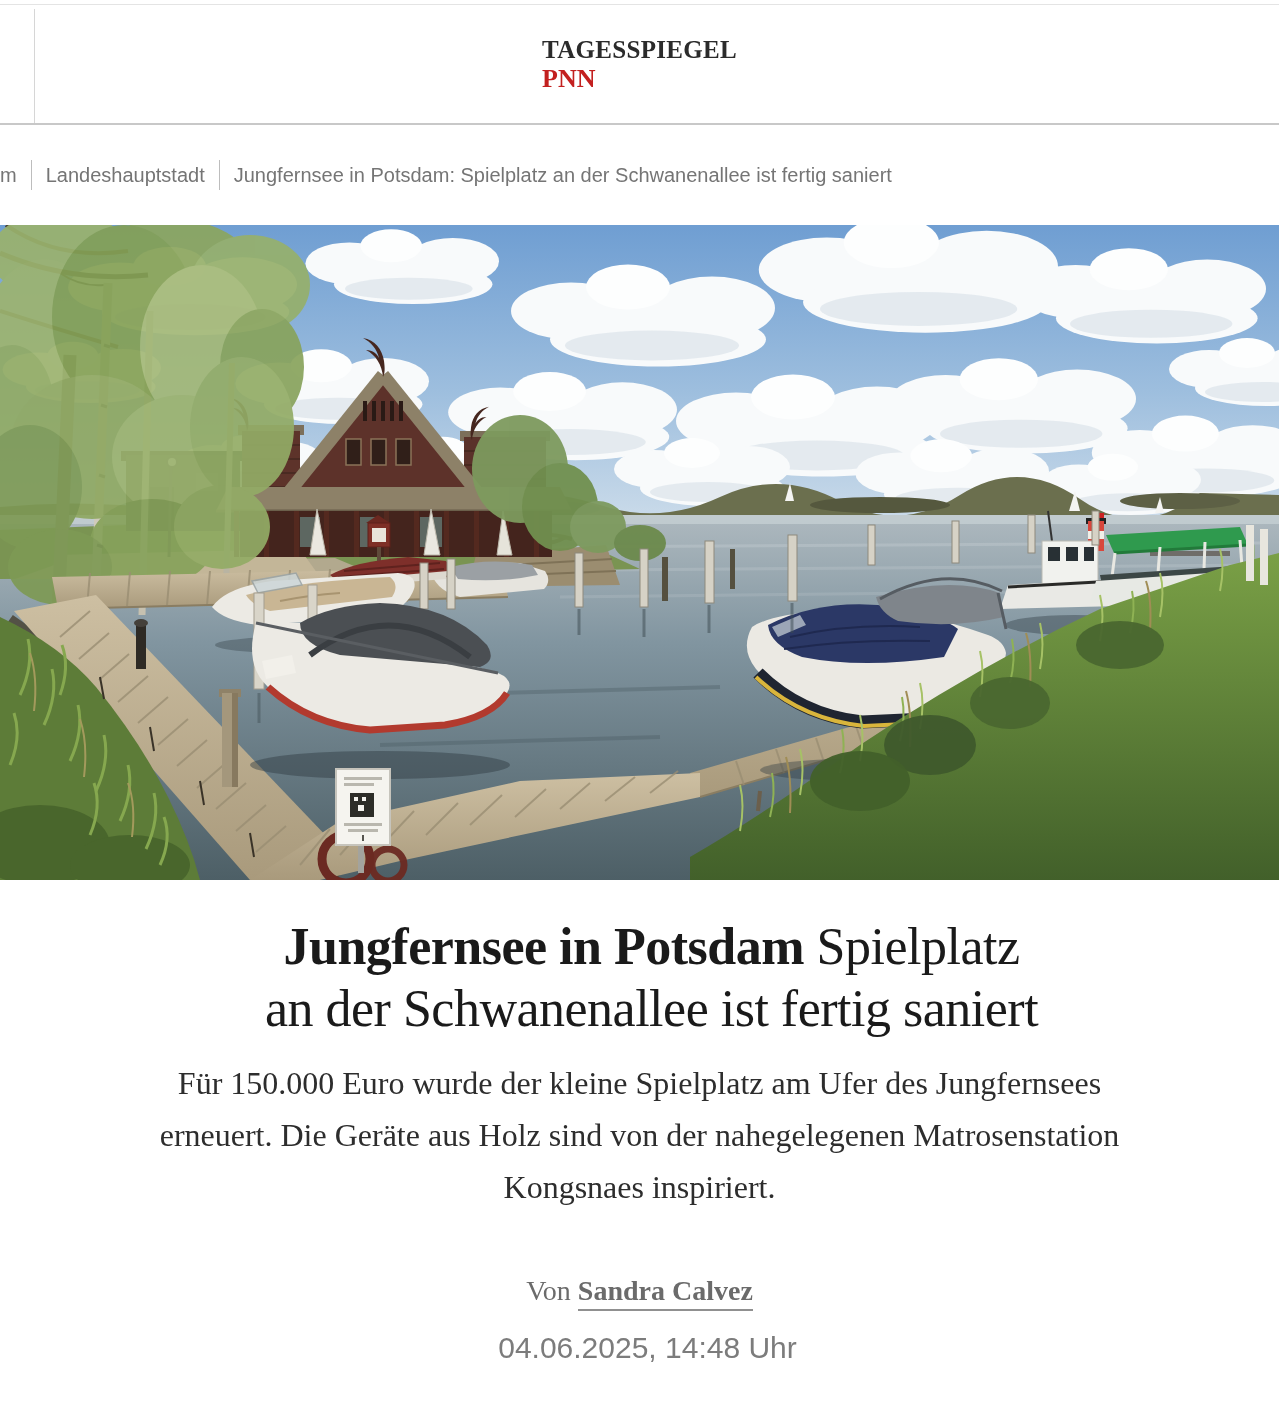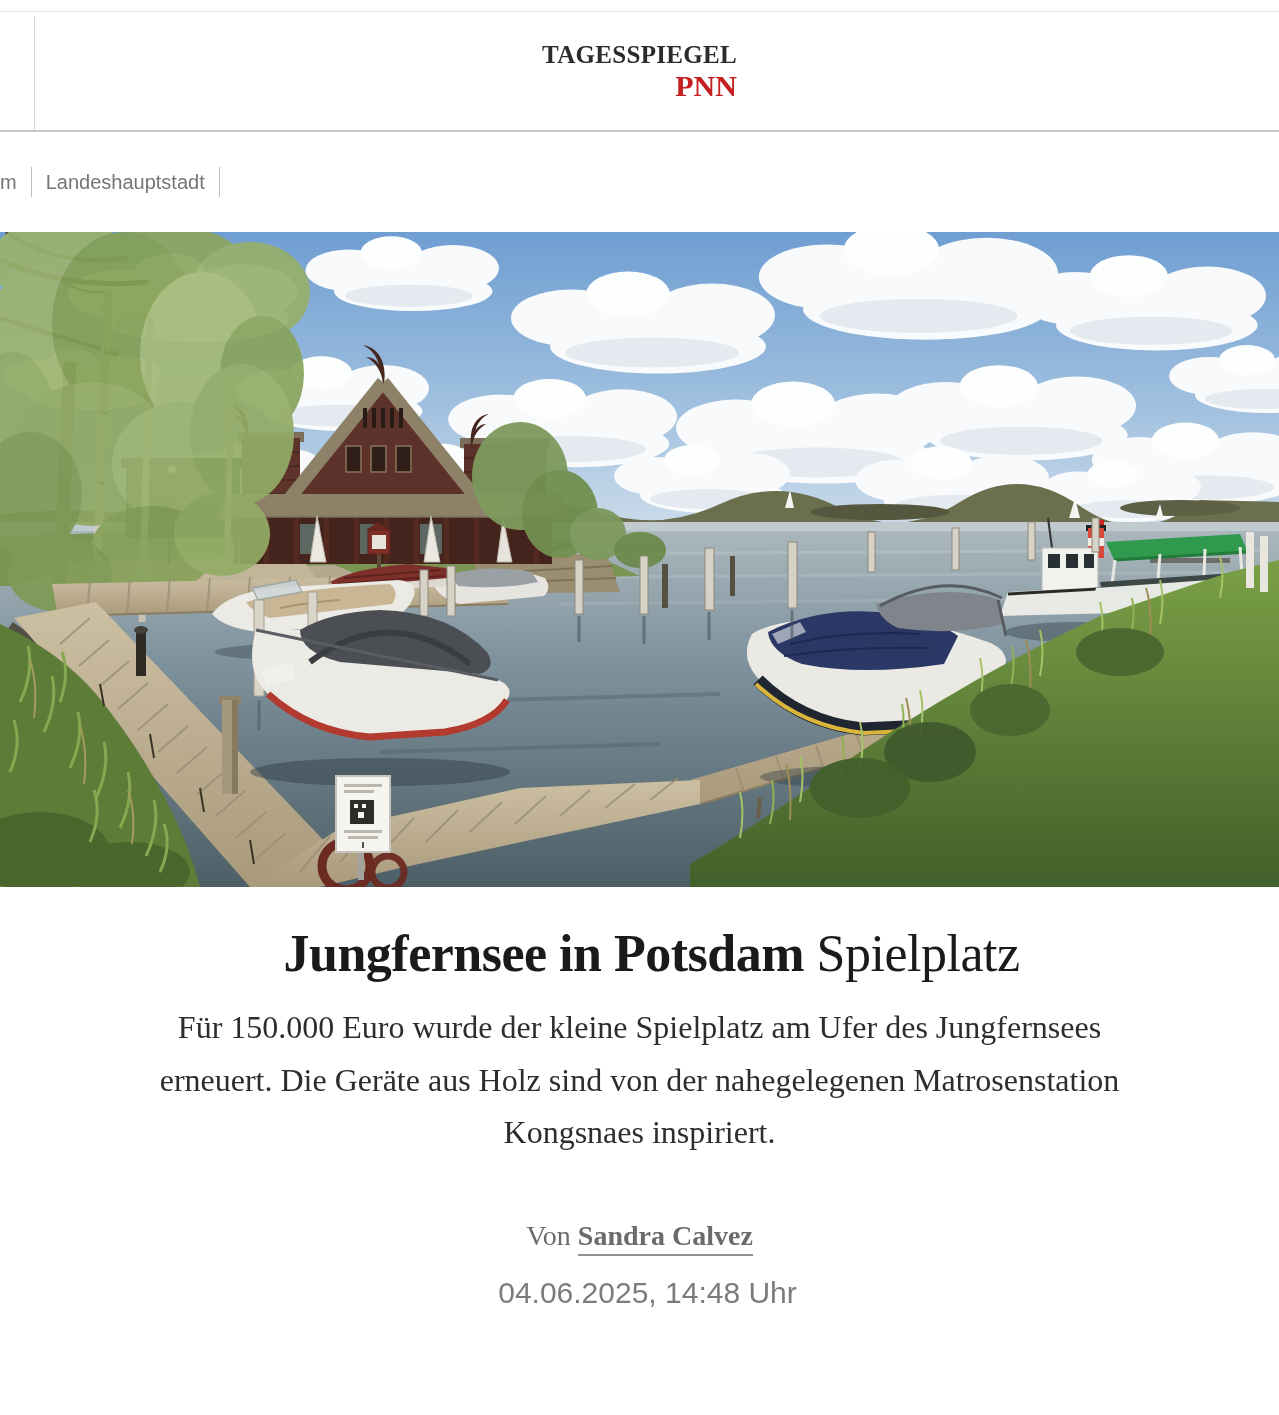--- a/index.html
+++ b/index.html
@@ -2,33 +2,33 @@
 <html lang="de"><head>
 <meta charset="utf-8">
 <style>
   html,body{margin:0;padding:0;}
   body{
     width:1279px;height:1415px;overflow:hidden;background:#ffffff;
     font-family:"Liberation Sans",sans-serif;
   }
   
   .site-header{
-    margin-top:11px;height:121px;box-sizing:border-box;
+    margin-top:4px;height:121px;box-sizing:border-box;
     border-top:1px solid #e4e4e4;border-bottom:2px solid #c8c8c8;
     position:relative;display:flex;align-items:center;justify-content:center;
   }
   .header-vline{position:absolute;left:34px;top:4px;bottom:0;width:1px;background:#d6d6d6;}
   .brand{text-align:left;cursor:pointer;}
   .brand-main{
     font-family:"Liberation Serif",serif;font-weight:700;font-size:25px;
     letter-spacing:.3px;color:#2b2b2b;line-height:1.1;
   }
   .brand-sub{
-    font-family:"Liberation Serif",serif;font-weight:700;font-size:30px;
-    color:#c3201f;line-height:1.05;margin-top:1px;text-align:right;
+    font-family:"Liberation Serif",serif;font-weight:700;font-size:26px;
+    color:#c3201f;line-height:1.05;margin-top:1px;
   }
   
   .breadcrumb{height:100px;display:flex;align-items:center;font-size:20px;color:#757575;}
   .crumb{white-space:nowrap;}
   .crumb-sep{width:1px;height:30px;background:#bdbdbd;margin:0 14px;flex:none;}
   
   .hero{margin:0;width:1279px;height:655px;display:block;line-height:0;}
   
   main{text-align:center;}
   .headline{
@@ -57,20 +57,21 @@
     <div class="brand-main">TAGESSPIEGEL</div>
     <div class="brand-sub">PNN</div>
   </div>
 </header>
 
 <nav class="breadcrumb">
   <span class="crumb">m</span>
   <span class="crumb-sep"></span>
   <span class="crumb">Landeshauptstadt</span>
   <span class="crumb-sep"></span>
+  <span class="crumb">Jungfernsee in Potsdam: Spielplatz an der Schwanenallee ist fertig saniert</span>
 </nav>
 
 <figure class="hero">
 <svg width="1279" height="655" viewBox="0 0 1279 655" xmlns="http://www.w3.org/2000/svg">
   <defs>
     <linearGradient id="skyG" x1="0" y1="0" x2="0" y2="1">
       <stop offset="0" stop-color="#6f9ed2"></stop>
           <stop offset=".55" stop-color="#9dbede"></stop>
           <stop offset="1" stop-color="#ccdcea"></stop>
     </linearGradient>
@@ -537,20 +538,21 @@
   </g>
 </svg>
 </figure>
 
 <main>
   <h1 class="headline">
     <span class="hl-line">
       <strong>Jungfernsee in Potsdam</strong>
       <span>Spielplatz</span>
     </span>
+    <span class="hl-line">an der Schwanenallee ist fertig saniert</span>
   </h1>
 
   <p class="lede">Für 150.000 Euro wurde der kleine Spielplatz am Ufer des Jungfernsees erneuert. Die Geräte aus Holz sind von der nahegelegenen Matrosenstation Kongsnaes inspiriert.</p>
 
   <div class="byline">
     <span>Von</span>
     <span class="author">Sandra Calvez</span>
   </div>
 
   <div class="pubdate">04.06.2025, 14:48 Uhr</div>

